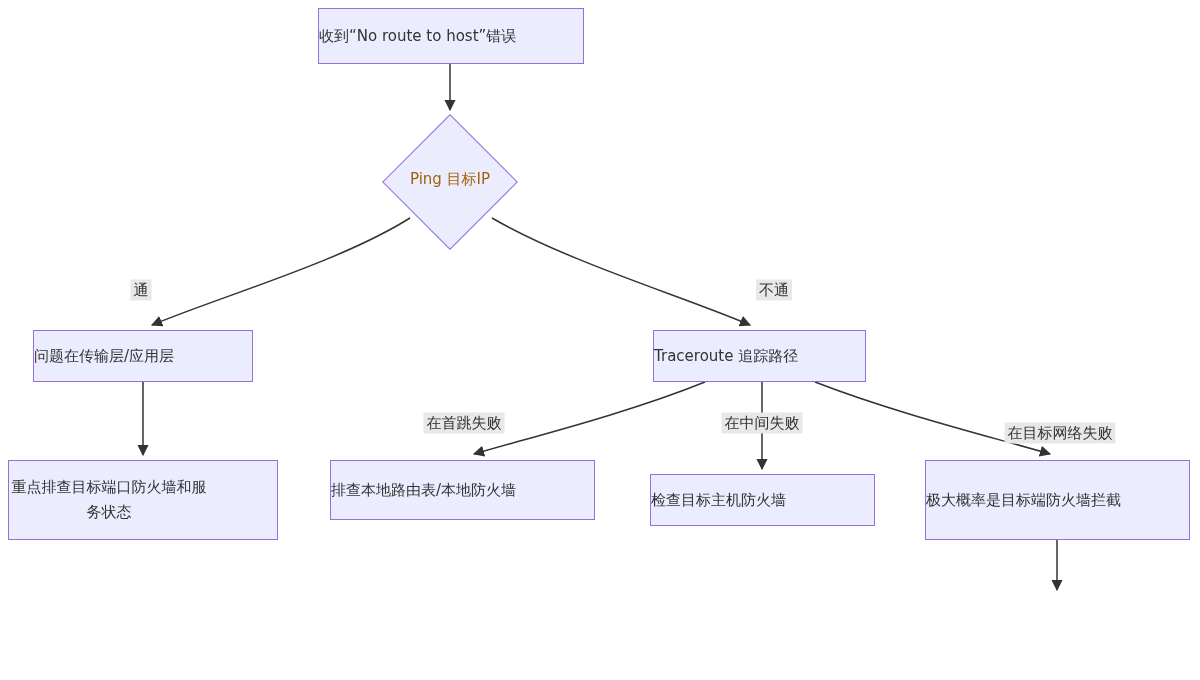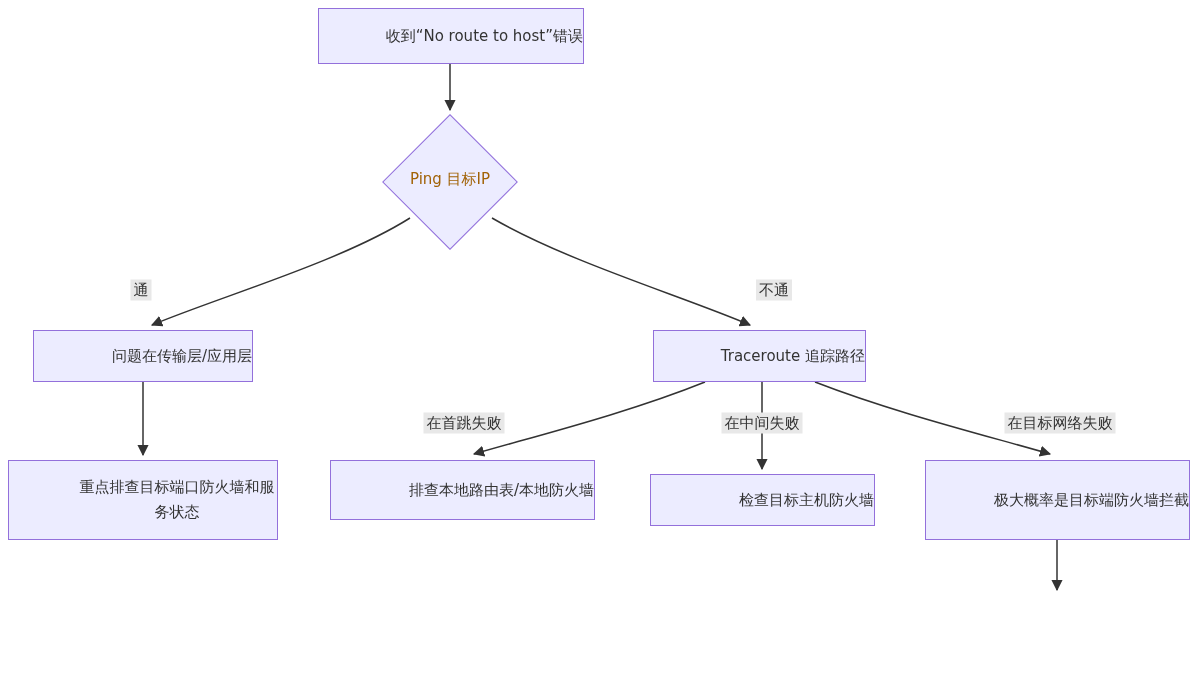--- a/index.html
+++ b/index.html
@@ -20,21 +20,21 @@
     left: 0; top: 0;
     width: 1200px; height: 680px;
     pointer-events: none;
   }
   .node {
     position: absolute;
     background: #ECECFF;
     border: 1px solid #9370DB;
     display: flex;
     align-items: center;
-    justify-content: flex-end;
+    justify-content: flex-start;
     text-align: center;
     font-size: 15px;
     line-height: 1.65;
     color: #333333;
   }
   .node .txt { display: inline-block; }
   .diamond-shape {
     position: absolute;
     left: 402px; top: 134px;
     width: 96px; height: 96px;
@@ -116,15 +116,15 @@
 
   <div class="node" style="left:925px; top:460px; width:265px; height:80px;">
     <span class="txt" style="max-width:196px;">极大概率是目标端防火墙拦截</span>
   </div>
 
 
   <div class="edge-label" style="left:141px; top:290px;">通</div>
   <div class="edge-label" style="left:774px; top:290px;">不通</div>
   <div class="edge-label" style="left:464px; top:423px;text-align:right;">在首跳失败</div>
   <div class="edge-label" style="left:762px; top:423px;">在中间失败</div>
-  <div class="edge-label" style="left:1060px; top:423px;">在目标网络失败</div>
+  <div class="edge-label" style="left:1060px; top:433px;">在目标网络失败</div>
 
 </div>
 
 </body></html>

